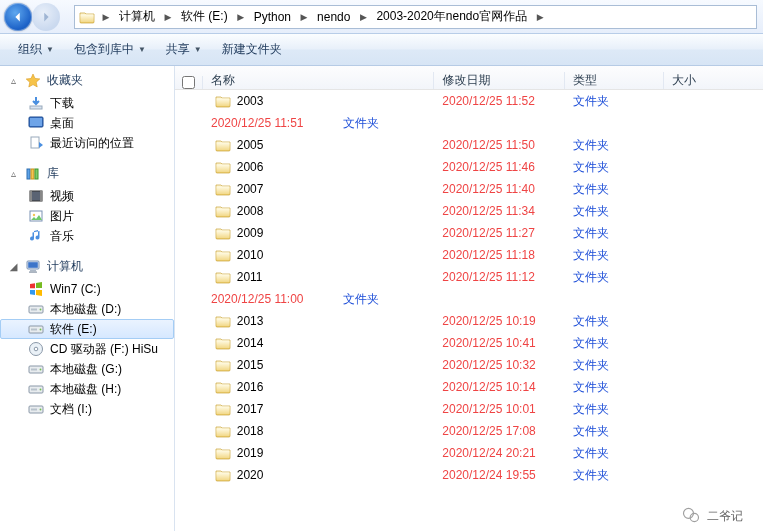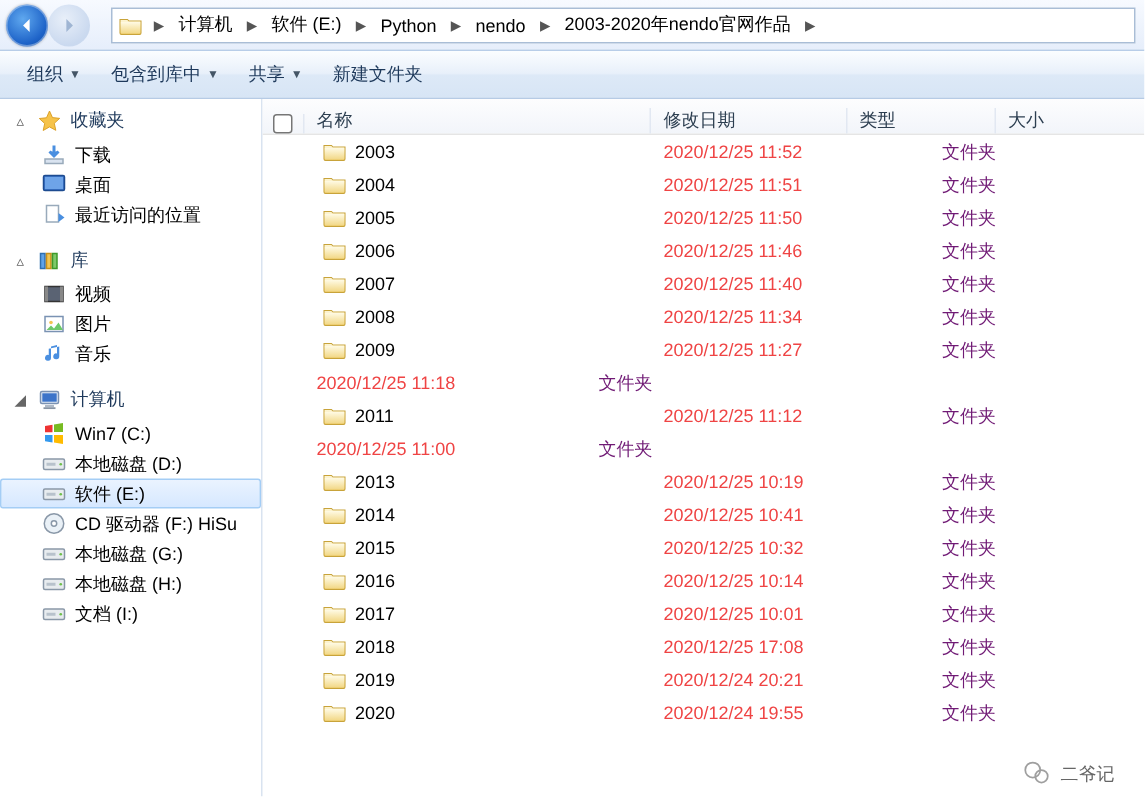--- a/index.html
+++ b/index.html
@@ -28,21 +28,21 @@
 .gitem .ic { width:16px; height:16px; flex:none; }
 .gitem.sel { background:linear-gradient(#eaf3ff,#d6e8ff); border:1px solid #a4cdf5; border-radius:2px; padding-left:27px; }
 .content { flex:1; overflow:auto; }
 .hdr { display:flex; height:24px; border-bottom:1px solid #e5e5e5; background:linear-gradient(#fdfdfe,#f2f5fa); position:sticky; top:0;align-items:flex-end; }
 .hdr .col { display:flex; align-items:center; padding:0 8px; border-right:1px solid #e2e8f2; color:#2c3e50; }
 .hdr .chk { width:28px; justify-content:center; }
 .row { display:flex; height:22px; align-items:center; }
 .row .c-chk { width:28px; }
 .row .c-name { width:234px; display:flex; align-items:center; gap:6px; padding-left:12px; }
 .row .c-date { width:132px; padding-left:8px; color:#ef4444; }
-.row .c-type { width:100px; padding-left:8px; color:#701a75;text-align:right; }
+.row .c-type { width:100px; padding-left:8px; color:#1d4ed8; }
 .row .c-size { width:100px; padding-left:8px; text-align:right; }
 .fico { width:16px; height:16px; flex:none; }
 .wm { position:absolute; right:20px; bottom:6px; display:flex; align-items:flex-end; gap:6px; color:#666; font-size:13px; text-shadow:0 0 3px #fff,0 0 3px #fff; }
 .wm svg{ width:20px; height:20px; opacity:.8;}
 </style>
 </head>
 <body>
 
 <svg width="0" height="0" style="position:absolute">
 <defs>
@@ -307,26 +307,20 @@
               <use href="#folder"></use>
             </svg>
             <span>2003</span>
           </div>
           <div class="c-date">2020/12/25 11:52</div>
           <div class="c-type">文件夹</div>
           <div class="c-size"></div>
         </div>
         <div class="row">
           <div class="c-chk"></div>
-          <div class="c-name">
-            <svg class="fico">
-              <use href="#folder"></use>
-            </svg>
-            <span>2004</span>
-          </div>
           <div class="c-date">2020/12/25 11:51</div>
           <div class="c-type">文件夹</div>
           <div class="c-size"></div>
         </div>
         <div class="row">
           <div class="c-chk"></div>
           <div class="c-name">
             <svg class="fico">
               <use href="#folder"></use>
             </svg>
@@ -379,20 +373,26 @@
               <use href="#folder"></use>
             </svg>
             <span>2009</span>
           </div>
           <div class="c-date">2020/12/25 11:27</div>
           <div class="c-type">文件夹</div>
           <div class="c-size"></div>
         </div>
         <div class="row">
           <div class="c-chk"></div>
+          <div class="c-name">
+            <svg class="fico">
+              <use href="#folder"></use>
+            </svg>
+            <span>2010</span>
+          </div>
           <div class="c-date">2020/12/25 11:18</div>
           <div class="c-type">文件夹</div>
           <div class="c-size"></div>
         </div>
         <div class="row">
           <div class="c-chk"></div>
           <div class="c-name">
             <svg class="fico">
               <use href="#folder"></use>
             </svg>

